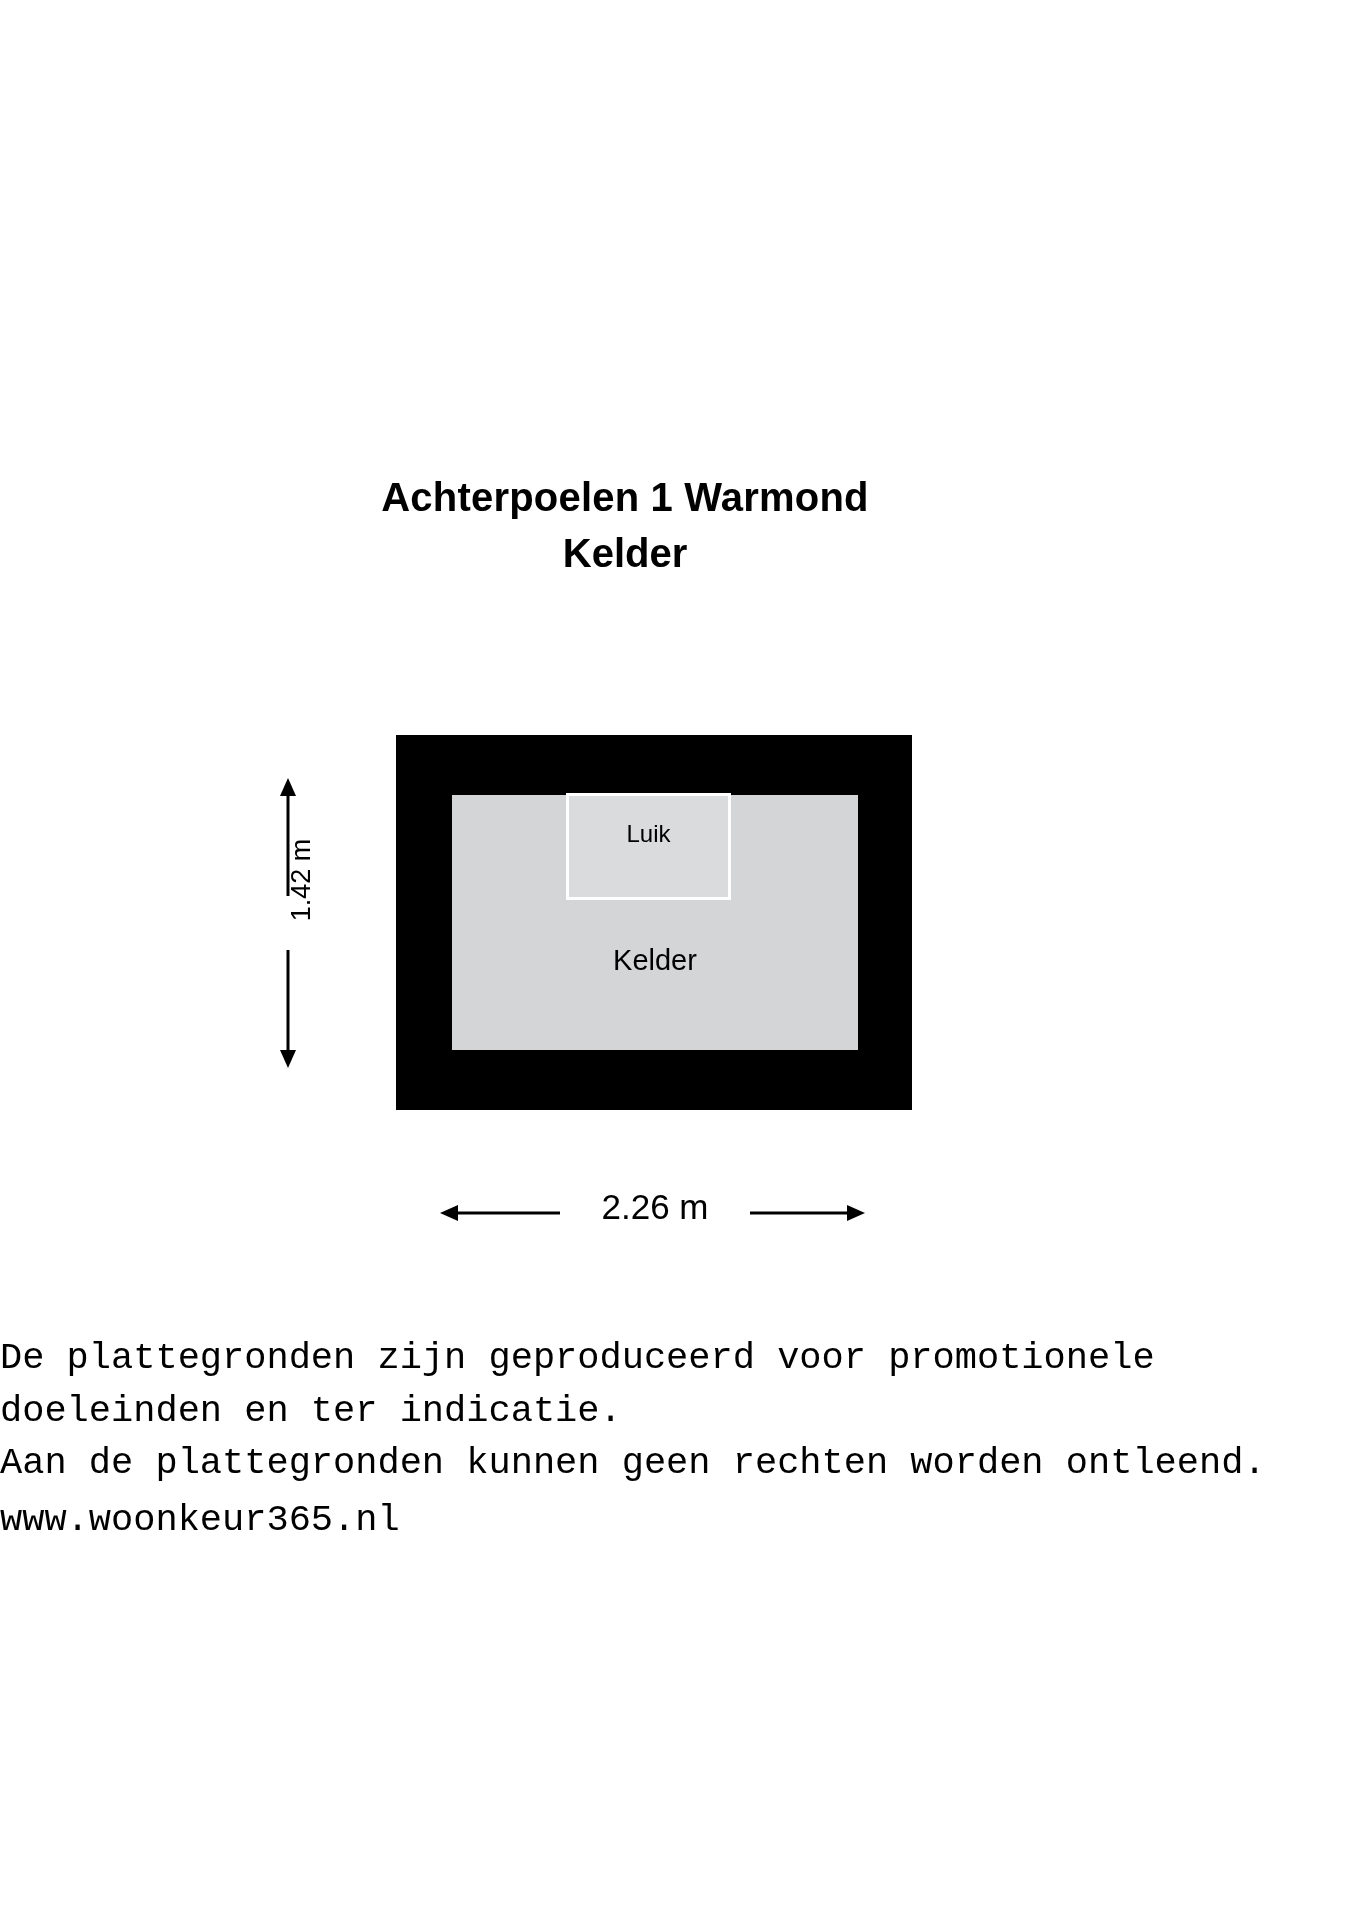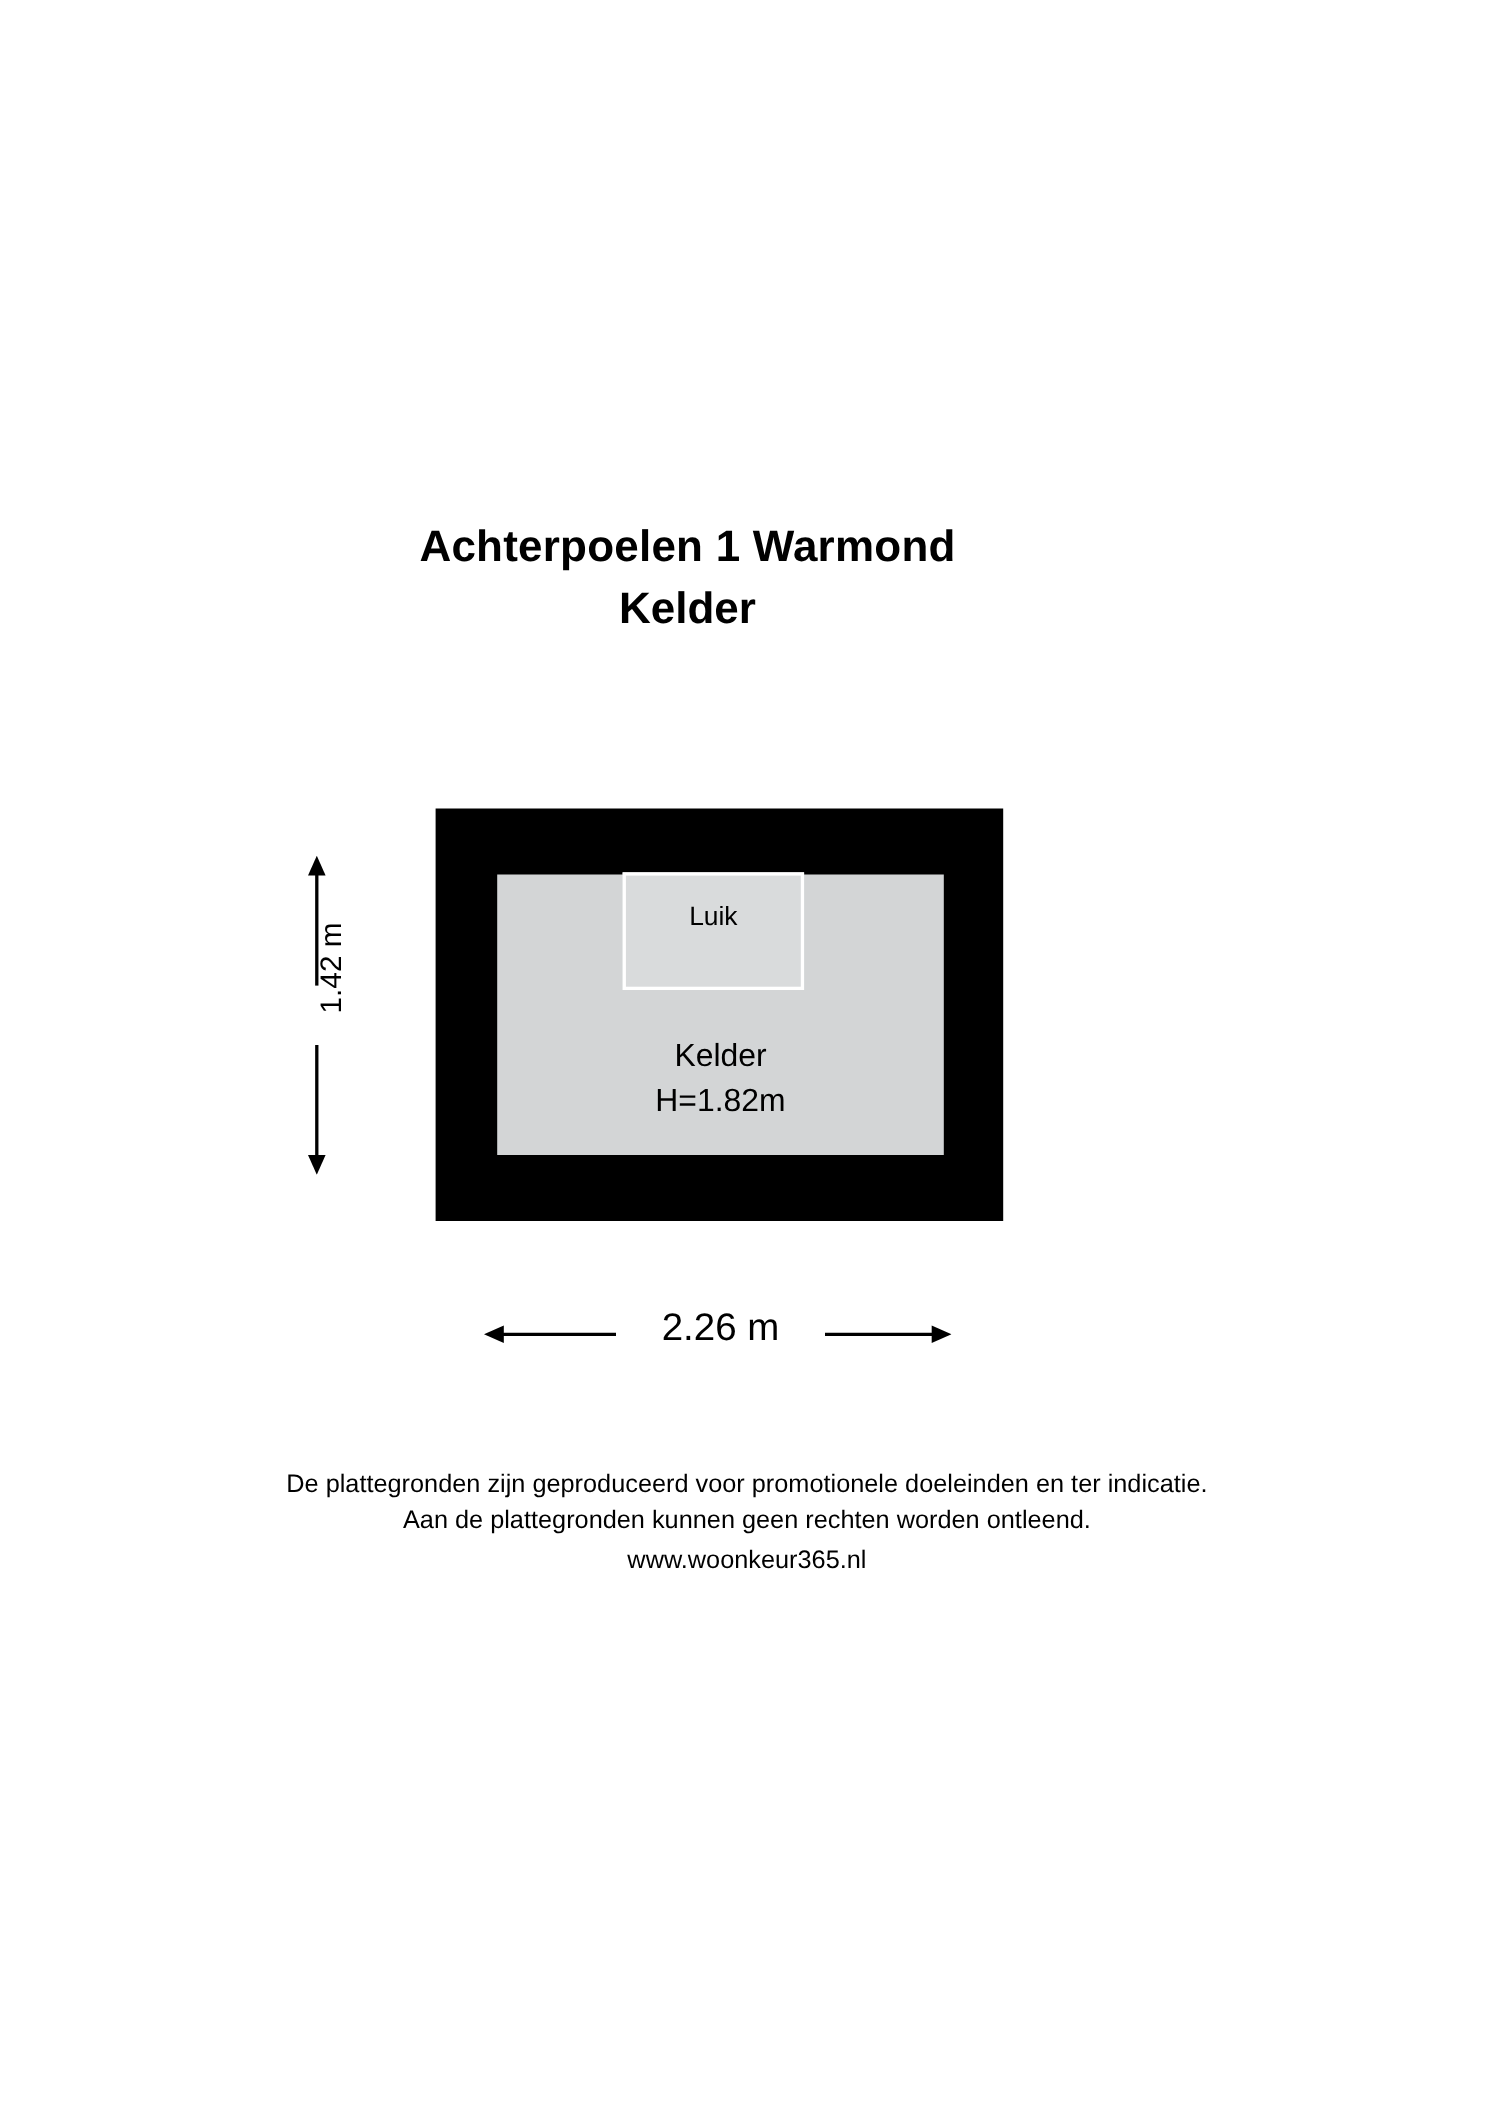--- a/index.html
+++ b/index.html
@@ -132,23 +132,24 @@
     font-size: 35px;
     background: #ffffff;
   }
 
   
   .footer {
     position: absolute;
     left: 0;
     top: 1332px;
     width: 1358px;
-    text-align: center;
-    font-size: 23px;
+    text-align: left;
+    font-size: 37px;
     line-height: 1.42;
+    font-family: Liberation Mono, monospace;
   }
   .footer div { margin: 0; }
   .footer .line3 { margin-top: 4px; }
 </style>
 </head>
 <body>
 
 <div class="title-block">
   <div class="title-line1">Achterpoelen 1  Warmond</div>
   <div class="title-line2">Kelder</div>
@@ -157,21 +158,20 @@
 <div class="plan-wrap">
 
   <div class="outer-wall"></div>
   <div class="inner-room"></div>
 
   <div class="hatch"></div>
   <div class="hatch-label">Luik</div>
 
   <div class="room-label">
     <div>Kelder</div>
-    <div>H=1.82m</div>
   </div>
 
   <div class="dim-vert">
     <svg width="40" height="290" viewBox="0 0 40 290" xmlns="http://www.w3.org/2000/svg">
       <line x1="20" y1="8" x2="20" y2="282" stroke="#000" stroke-width="3"></line>
       <polygon points="20,0 12,18 28,18" fill="#000"></polygon>
       <polygon points="20,290 12,272 28,272" fill="#000"></polygon>
       <rect x="2" y="118" width="36" height="54" fill="#ffffff"></rect>
     </svg>
   </div>

